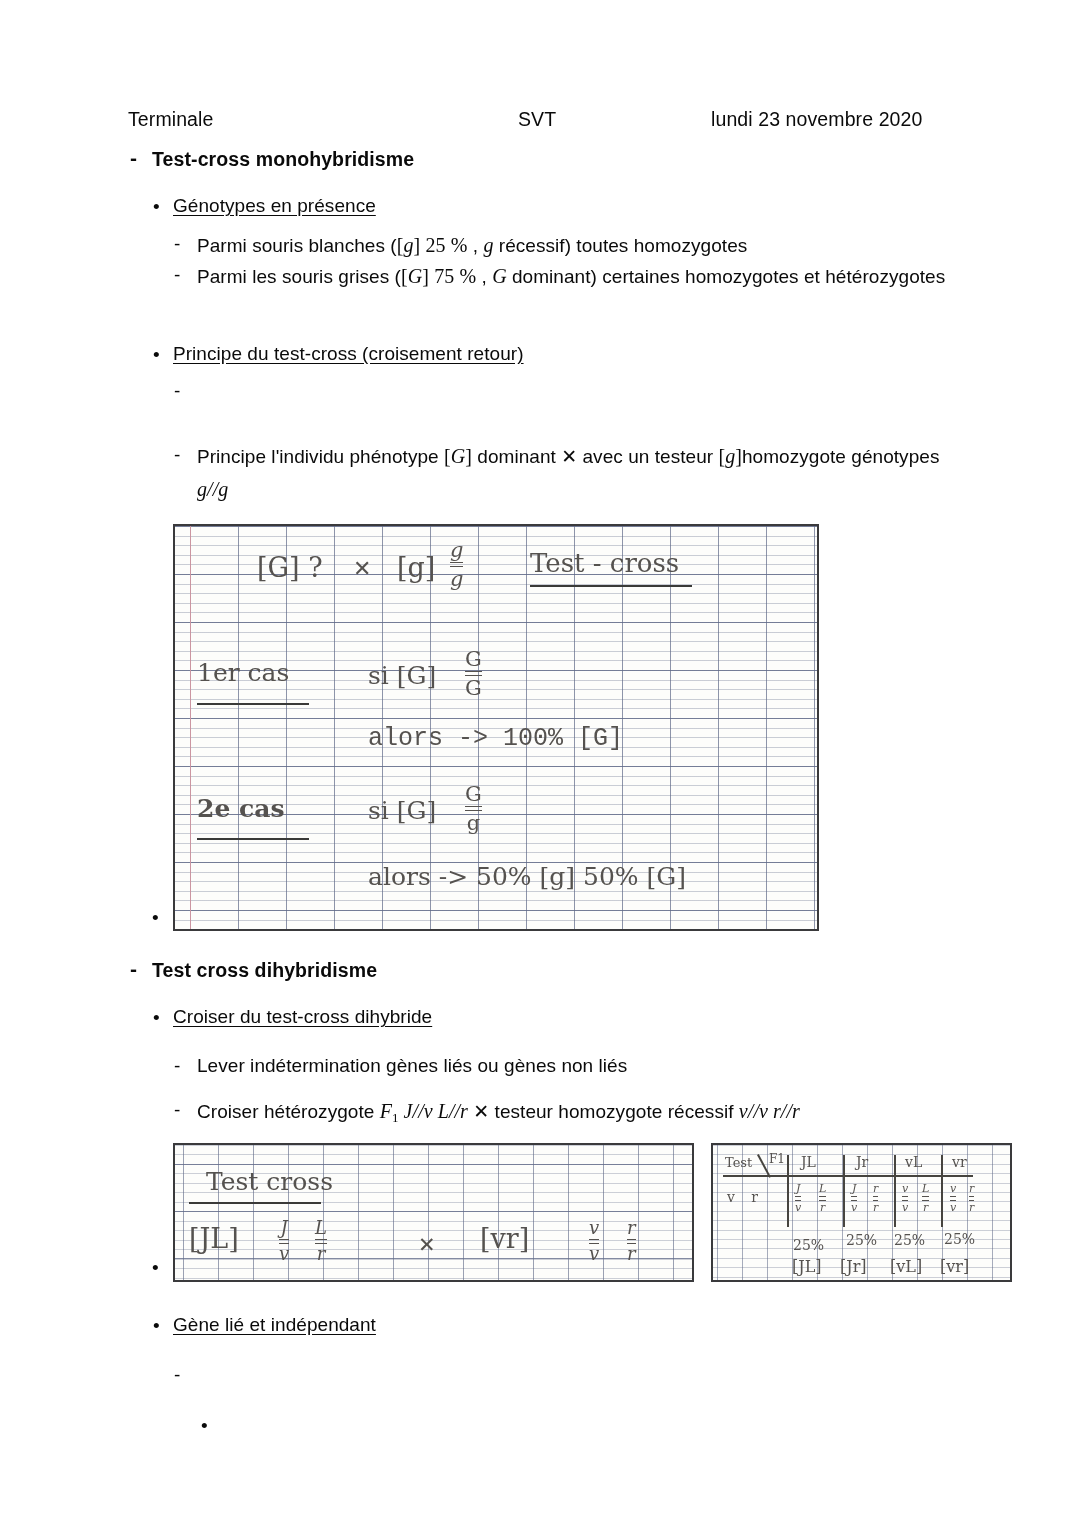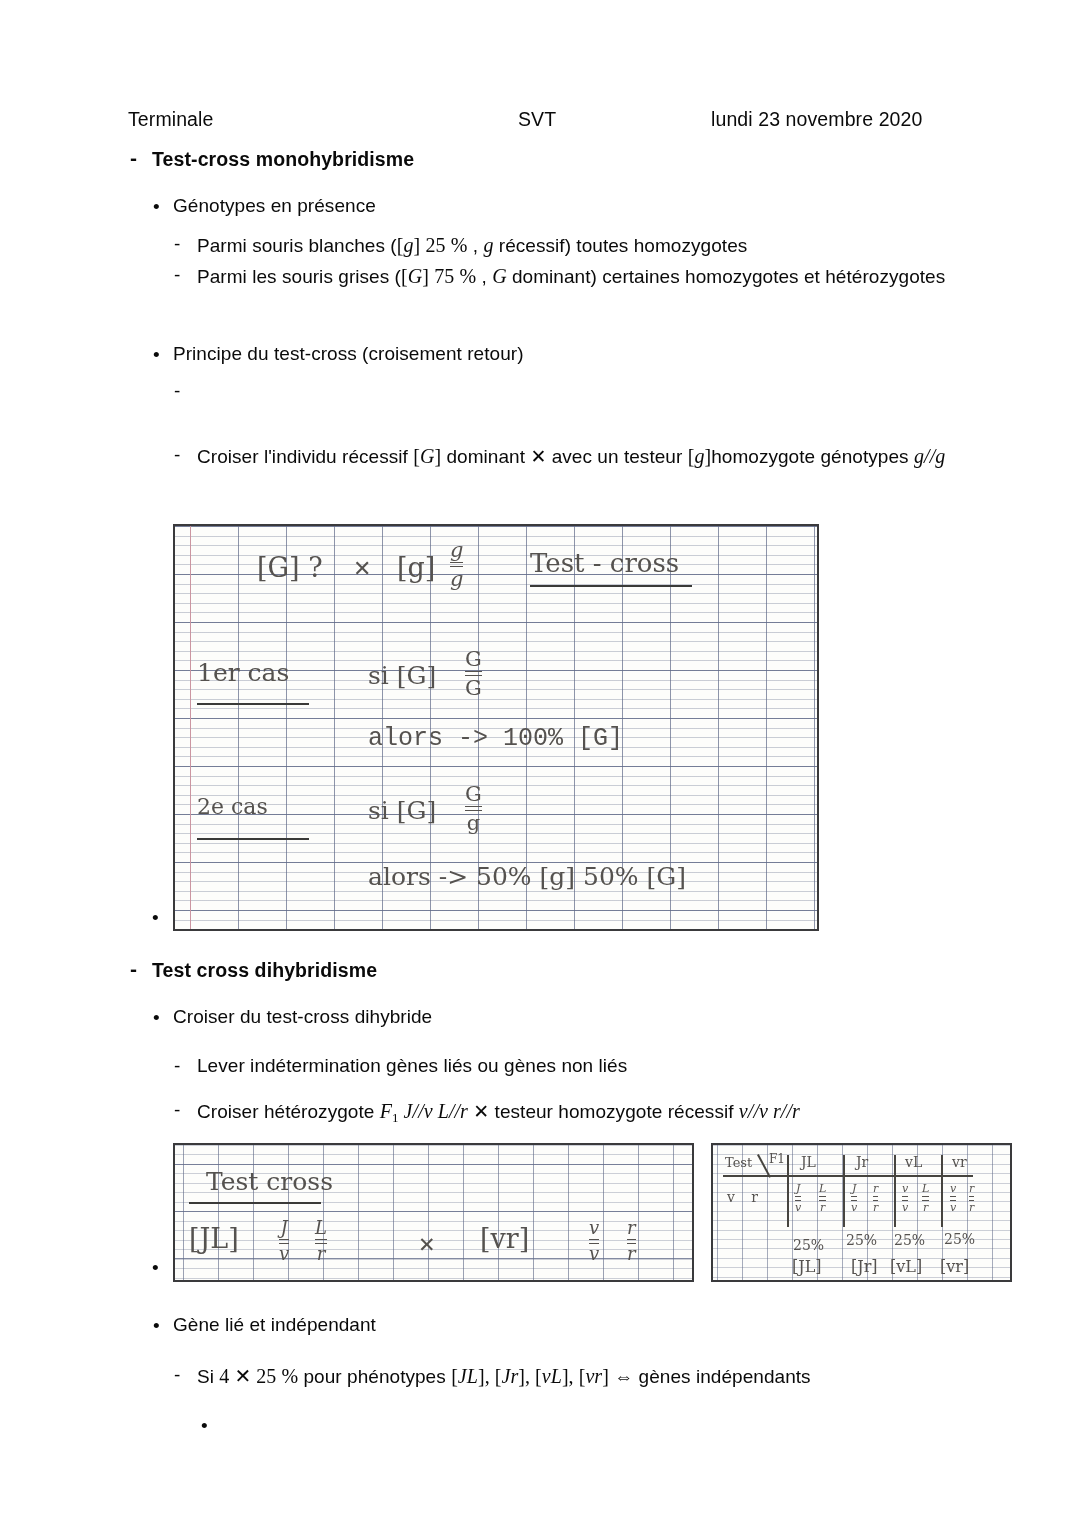--- a/index.html
+++ b/index.html
@@ -51,21 +51,21 @@
     top: -1px;
     font-weight: bold;
     font-size: 21px;
     line-height: 1;
   }
 
   .lvl2 {
     font-size: 19px;
     letter-spacing: 0.05px;
   }
-  .lvl2 .u { text-underline-offset: 3px; }
+  .lvl2 .u { text-decoration: underline; text-underline-offset: 3px; }
   .lvl2 .dot {
     position: absolute;
     left: -20px;
     top: 0px;
     font-size: 19px;
     line-height: 1.25;
   }
 
   .lvl3 {
     font-size: 19px;
@@ -199,21 +199,21 @@
     <span class="dot">•</span>
     <span class="u">Principe du test-cross (croisement retour)</span>
   </div>
 
   <div class="blk lvl3" style="left:197px; top:376px; width:670px;">
     <span class="dash">-</span>
   </div>
 
   <div class="blk lvl3" style="left:197px; top:440px; width:765px;">
     <span class="dash">-</span>
-    <span><span>Croiser l'individu récessif </span><span class="mr">[</span><span class="m">G</span><span class="mr">]</span><span> dominant ✕ avec un testeur </span><span class="mr">[</span><span class="m">g</span><span class="mr">]</span><span>homozygote génotypes </span><span class="m">g//g</span></span>
+    <span><span>Principe l'individu phénotype </span><span class="mr">[</span><span class="m">G</span><span class="mr">]</span><span> dominant ✕ avec un testeur </span><span class="mr">[</span><span class="m">g</span><span class="mr">]</span><span>homozygote génotypes </span><span class="m">g//g</span></span>
   </div>
 
   <div class="lone-dot" style="left:152px; top:908px;">•</div>
 
   <div class="fig" style="left:173px; top:524px; width:646px; height:407px;">
 
     <div class="grid-fine" style="background-image: repeating-linear-gradient(to bottom, rgba(130,138,160,0.42) 0px, rgba(130,138,160,0.42) 1px, transparent 1px, transparent 9.6px);"></div>
     <div class="grid-major" style="background-image: repeating-linear-gradient(to bottom, rgba(95,105,135,0.80) 0px, rgba(95,105,135,0.80) 1.4px, transparent 1.4px, transparent 48px);"></div>
     <div class="grid-vmajor" style="background-image: repeating-linear-gradient(to right, rgba(95,105,135,0.70) 0px, rgba(95,105,135,0.70) 1.4px, transparent 1.4px, transparent 48px); background-position: 15px 0;"></div>
     <div class="margin-line" style="background: linear-gradient(to right, transparent 0px, transparent 15px, rgba(214,150,160,0.85) 15px, rgba(214,150,160,0.85) 16.5px, transparent 16.5px);"></div>
@@ -233,21 +233,21 @@
     <div class="hand-ul" style="left:22px; top:177px; width:112px;"></div>
     <div class="hand" style="left:193px; top:135px; font-size:25px;">si [G]</div>
     <div class="hand frac" style="left:290px; top:122px; font-size:21px;">
       <span class="num">G</span>
       <span class="bar"></span>
       <span class="den">G</span>
     </div>
 
     <div class="hand" style="left:193px; top:198px; font-size:25px;font-family:Liberation Mono, monospace;">alors -&gt; 100% [G]</div>
 
-    <div class="hand" style="left:22px; top:268px; font-size:22px;">2e cas</div>
+    <div class="hand" style="left:22px; top:268px; font-size:25px;font-weight:bold;">2e cas</div>
     <div class="hand-ul" style="left:22px; top:312px; width:112px;"></div>
     <div class="hand" style="left:193px; top:270px; font-size:25px;">si [G]</div>
     <div class="hand frac" style="left:290px; top:257px; font-size:21px;">
       <span class="num">G</span>
       <span class="bar"></span>
       <span class="den">g</span>
     </div>
 
     <div class="hand" style="left:193px; top:336px; font-size:25px;">alors -&gt; 50% [g]  50% [G]</div>
   </div>
@@ -373,32 +373,31 @@
       <span class="bar"></span>
       <span class="den">r</span>
     </div>
 
     <div class="hand" style="left:80px; top:92px; font-size:14px;">25%</div>
     <div class="hand" style="left:133px; top:87px; font-size:14px;">25%</div>
     <div class="hand" style="left:181px; top:87px; font-size:14px;">25%</div>
     <div class="hand" style="left:231px; top:86px; font-size:14px;">25%</div>
 
     <div class="hand" style="left:79px; top:112px; font-size:16px;">[JL]</div>
-    <div class="hand" style="left:138px; top:112px; font-size:16px;text-align:right;">[Jr]</div>
+    <div class="hand" style="left:127px; top:112px; font-size:16px;text-align:right;">[Jr]</div>
     <div class="hand" style="left:177px; top:112px; font-size:16px;">[vL]</div>
     <div class="hand" style="left:227px; top:112px; font-size:16px;">[vr]</div>
   </div>
 
   <div class="blk lvl2" style="left:173px; top:1314px;">
     <span class="dot">•</span>
     <span class="u">Gène lié et indépendant</span>
   </div>
 
   <div class="blk lvl3" style="left:197px; top:1360px; width:790px;">
     <span class="dash">-</span>
-    <span><span>Si </span><span class="mnum">4 ✕ 25 %</span><span>  pour phénotypes </span><span class="mr">[</span><span class="m">JL</span><span class="mr">], [</span><span class="m">Jr</span><span class="mr">], [</span><span class="m">vL</span><span class="mr">], [</span><span class="m">vr</span><span class="mr">]</span><span> ⇔ gènes indépendants</span></span>
   </div>
 
   <div class="blk lvl4" style="left:221px; top:1412px; width:740px;">
     <span class="dot">•</span>
   </div>
 
 </div>
 
 </body></html>

